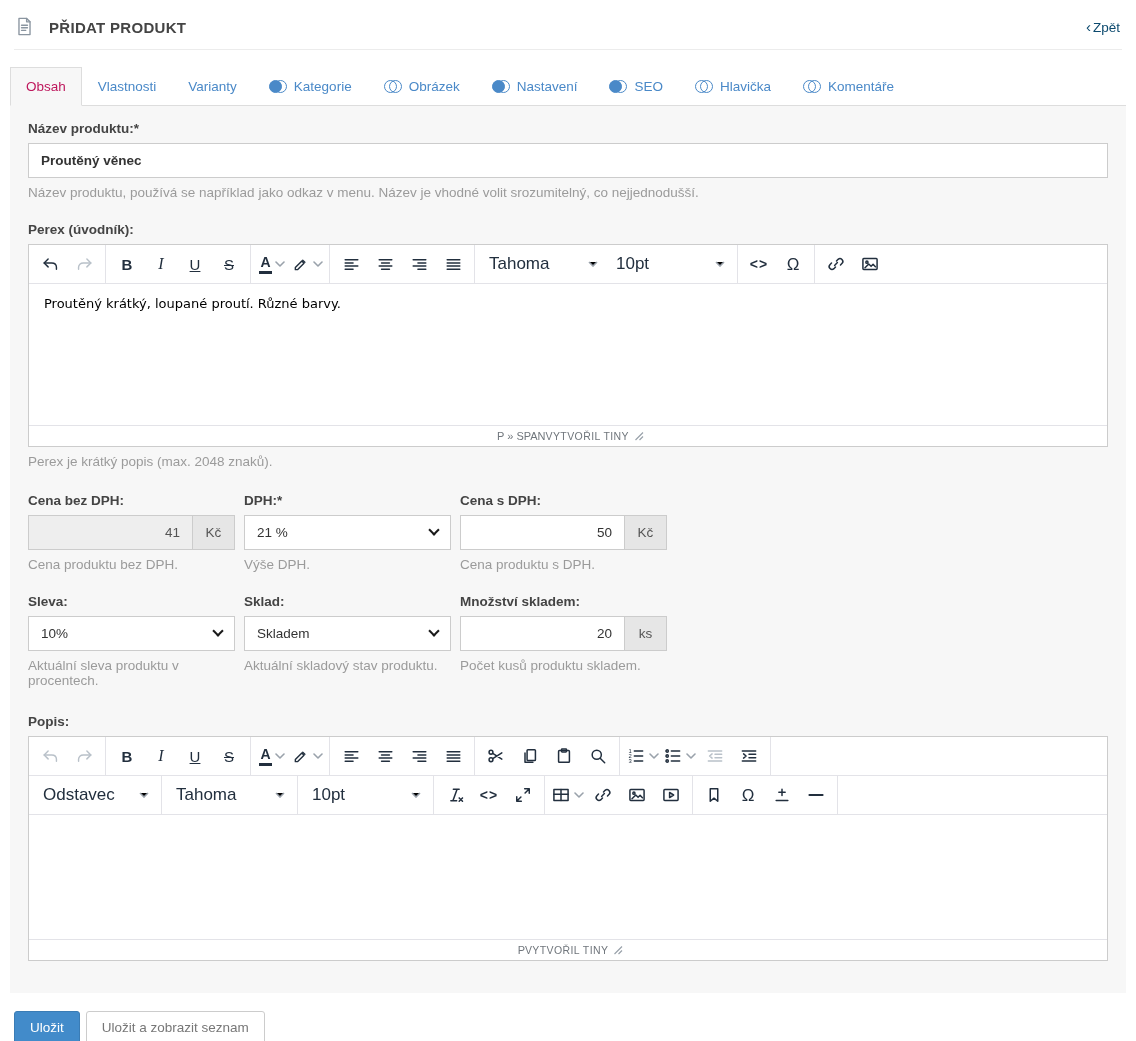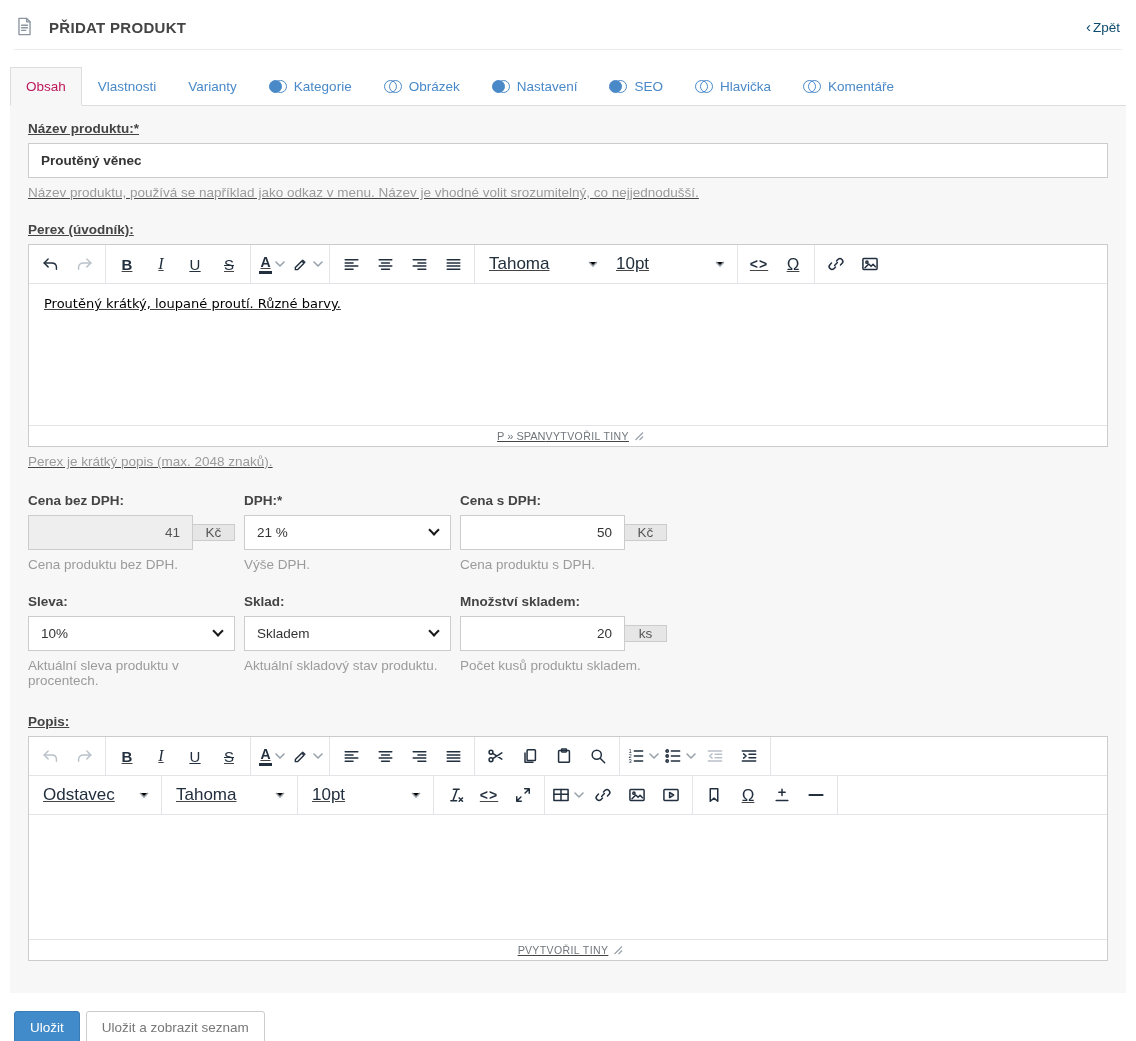--- a/index.html
+++ b/index.html
@@ -34,32 +34,32 @@
   .tab.active{ background:#f7f7f7; border-color:#ddd; border-bottom-color:#f7f7f7; color:#be185d; }
   .tog{ position:relative; width:18px; height:13px; display:inline-block; flex:none; }
   .tog i{ position:absolute; top:0; width:13px; height:13px; border:1.7px solid #4a89c8; border-radius:50%; }
   .tog .c1{ left:0; } .tog .c2{ left:5px; }
   .tog.on .c1{ background:#4a89c8; z-index:2; }
 
   
   .panel{ background:#f7f7f7; padding:15px 18px 32px; }
   .lbl{ font-weight:700; color:#444; font-size:13.5px; display:block; margin-bottom:7px; }
   .help{ color:#9b9b9b; font-size:13.5px; margin-top:7px; }
-  .field-group{ margin-bottom:22px;text-decoration:underline; }
+  .field-group{ margin-bottom:22px; }
   input.text-input{
     width:100%; height:35px; border:1px solid #ccc; background:#fff;
     font-family:inherit; font-size:13.5px; color:#333; padding:0 12px; outline:none;
   }
   input.bold-val{ font-weight:700; }
   input.num{ text-align:right; }
   input.disabled{ background:#eee; color:#555; }
 
   .row3{ display:flex; gap:9px; margin-bottom:22px; }
   .col{ width:207px; flex:none; }
-  .igroup{ display:flex;align-items:center; }
+  .igroup{ display:flex; }
   .igroup input{ flex:1; min-width:0; }
   .addon{
     width:42px; flex:none; border:1px solid #ccc; border-left:none; background:#e6e6e6;
     color:#555; font-size:13.5px; display:flex; align-items:center; justify-content:center;
   }
   .select{
     height:35px; border:1px solid #ccc; background:#fff; cursor:pointer;
     display:flex; align-items:center; justify-content:space-between;
     padding:0 12px; font-size:13.5px; color:#333;
   }

